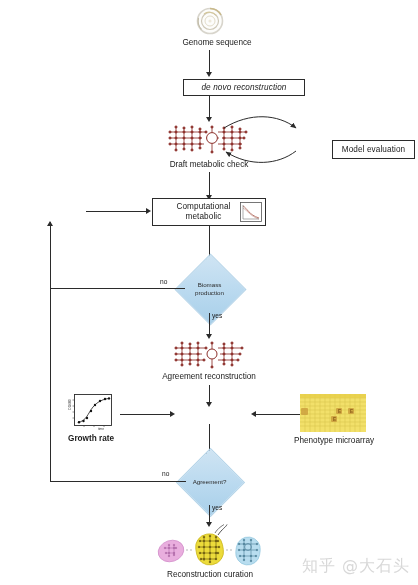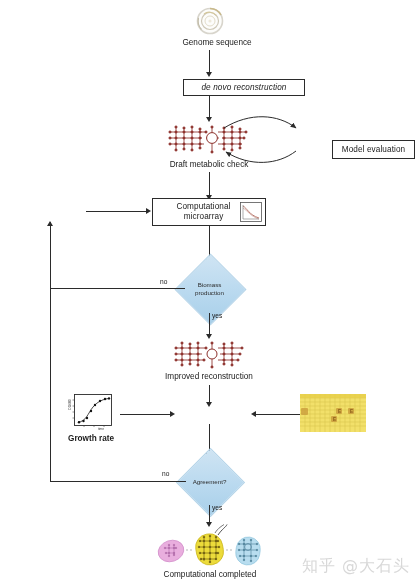--- a/index.html
+++ b/index.html
@@ -226,21 +226,21 @@
   <div class="vline" style="left:209px;top:172px;height:26px;"></div>
   <div class="arrowhead arrow-down" style="left:206px;top:195px;"></div>
 
 
   <div class="hline" style="left:86px;top:211px;width:62px;"></div>
   <div class="arrowhead arrow-right" style="left:146px;top:208px;"></div>
 
   <div class="box" style="left:152px;top:198px;width:114px;height:28px;justify-content:flex-start;padding-left:14px;">
     <div style="flex:1;text-align:center;">
       <div>Computational</div>
-      <div>microarray</div>
+      <div>metabolic</div>
     </div>
     <svg width="22" height="20" style="margin-right:3px;">
       <rect x="0.5" y="0.5" width="21" height="19" fill="#ffffff" stroke="#555" stroke-width="0.8"></rect>
       <path d="M3 4 C 7 6, 9 13, 19 16" fill="none" stroke="#b06a5e" stroke-width="0.9"></path>
       <path d="M3 6 C 8 9, 10 14, 19 17" fill="none" stroke="#c99a90" stroke-width="0.7"></path>
       <line x1="3" y1="17" x2="19" y2="17" stroke="#777" stroke-width="0.6"></line>
       <line x1="3" y1="3" x2="3" y2="17" stroke="#777" stroke-width="0.6"></line>
     </svg>
   </div>
 
@@ -310,21 +310,21 @@
         <circle cx="60" cy="20" r="1.1"></circle>
         <circle cx="66" cy="20" r="1.1"></circle>
       <circle cx="52" cy="4" r="1.1"></circle>
         <circle cx="60" cy="3" r="1.1"></circle>
       <circle cx="52" cy="24" r="1.1"></circle>
         <circle cx="60" cy="25" r="1.1"></circle>
       <circle cx="40" cy="3" r="1.1"></circle>
         <circle cx="40" cy="27" r="1.1"></circle>
     </g>
   </svg>
-  <div class="caption" style="left:134px;top:372px;width:150px;">Improved reconstruction</div>
+  <div class="caption" style="left:134px;top:372px;width:150px;">Agreement reconstruction</div>
 
   <div class="vline" style="left:209px;top:385px;height:20px;"></div>
   <div class="arrowhead arrow-down" style="left:206px;top:402px;"></div>
 
   <svg class="abs" style="left:66px;top:393px;" width="48" height="38">
     <rect x="8.5" y="1.5" width="37" height="31" fill="#ffffff" stroke="#2b2b2b" stroke-width="0.9"></rect>
     <path d="M12 29 C 20 29, 22 20, 27 14 C 32 8, 38 6, 43 5.5" fill="none" stroke="#333" stroke-width="0.9"></path>
     <g fill="#111">
       <circle cx="13" cy="29.2" r="1.2"></circle>
       <circle cx="17.5" cy="28" r="1.2"></circle>
@@ -387,20 +387,21 @@
         <rect x="48" y="14" width="6" height="6" rx="1" opacity="0.8"></rect>
         <rect x="31" y="22" width="6" height="6" rx="1" opacity="0.8"></rect>
       </g>
       <g fill="#8a5a18" font-size="4.6" font-family="Liberation Sans, sans-serif" font-weight="bold">
         <text x="38" y="19">E</text>
         <text x="50" y="19">E</text>
         <text x="33" y="27">E</text>
       </g>
     </svg>
   </div>
+  <div class="caption" style="left:278px;top:436px;width:112px;">Phenotype microarray</div>
 
   <div class="hline" style="left:256px;top:414px;width:44px;"></div>
   <div class="arrowhead arrow-left" style="left:251px;top:411px;"></div>
 
   <div class="vline" style="left:209px;top:424px;height:32px;"></div>
   <div class="arrowhead arrow-down" style="left:206px;top:453px;"></div>
 
   <div class="diamond" style="left:186px;top:458px;width:47px;height:47px;">
     <div class="dshape"></div>
     <div class="dtext">Agreement?</div>
@@ -500,17 +501,17 @@
         <circle cx="96" cy="36" r="0.8"></circle>
           <circle cx="103" cy="37" r="0.8"></circle>
       </g>
     </g>
 
     <g stroke="#9a9a9a" stroke-width="0.7">
       <line x1="38" y1="26" x2="44" y2="26" stroke-dasharray="2,2"></line>
       <line x1="78" y1="26" x2="86" y2="26" stroke-dasharray="2,2"></line>
     </g>
   </svg>
-  <div class="caption" style="left:130px;top:570px;width:160px;">Computational completed</div>
+  <div class="caption" style="left:130px;top:570px;width:160px;">Reconstruction curation</div>
 
   <div class="watermark">知乎 @大石头</div>
 
 </div>
 
 </body></html>

